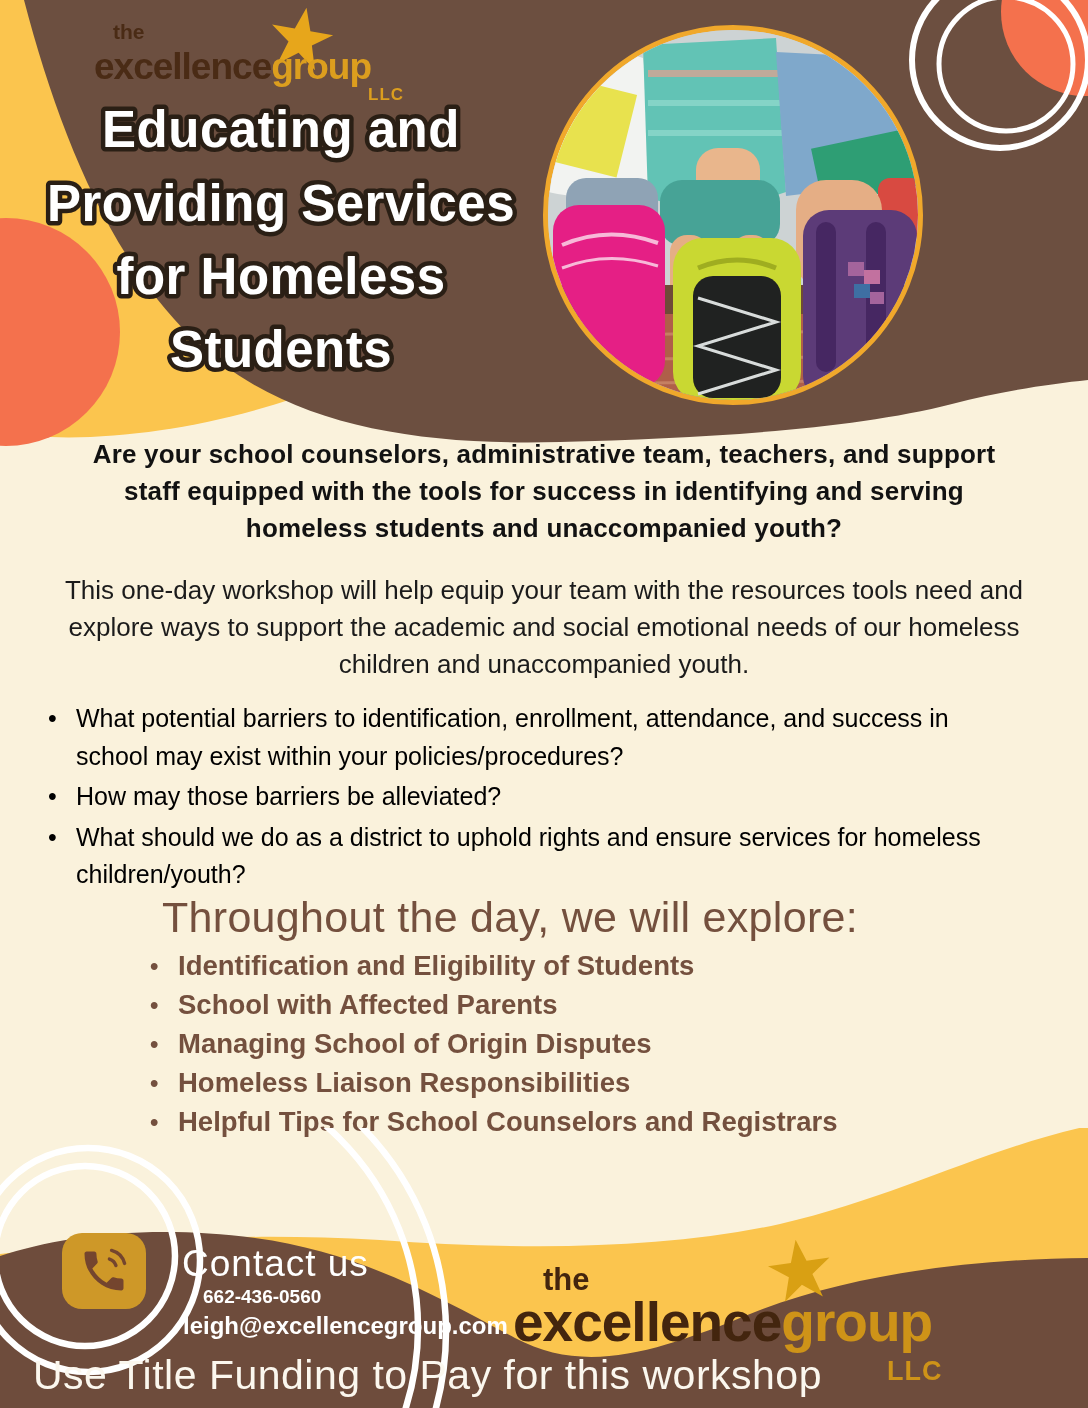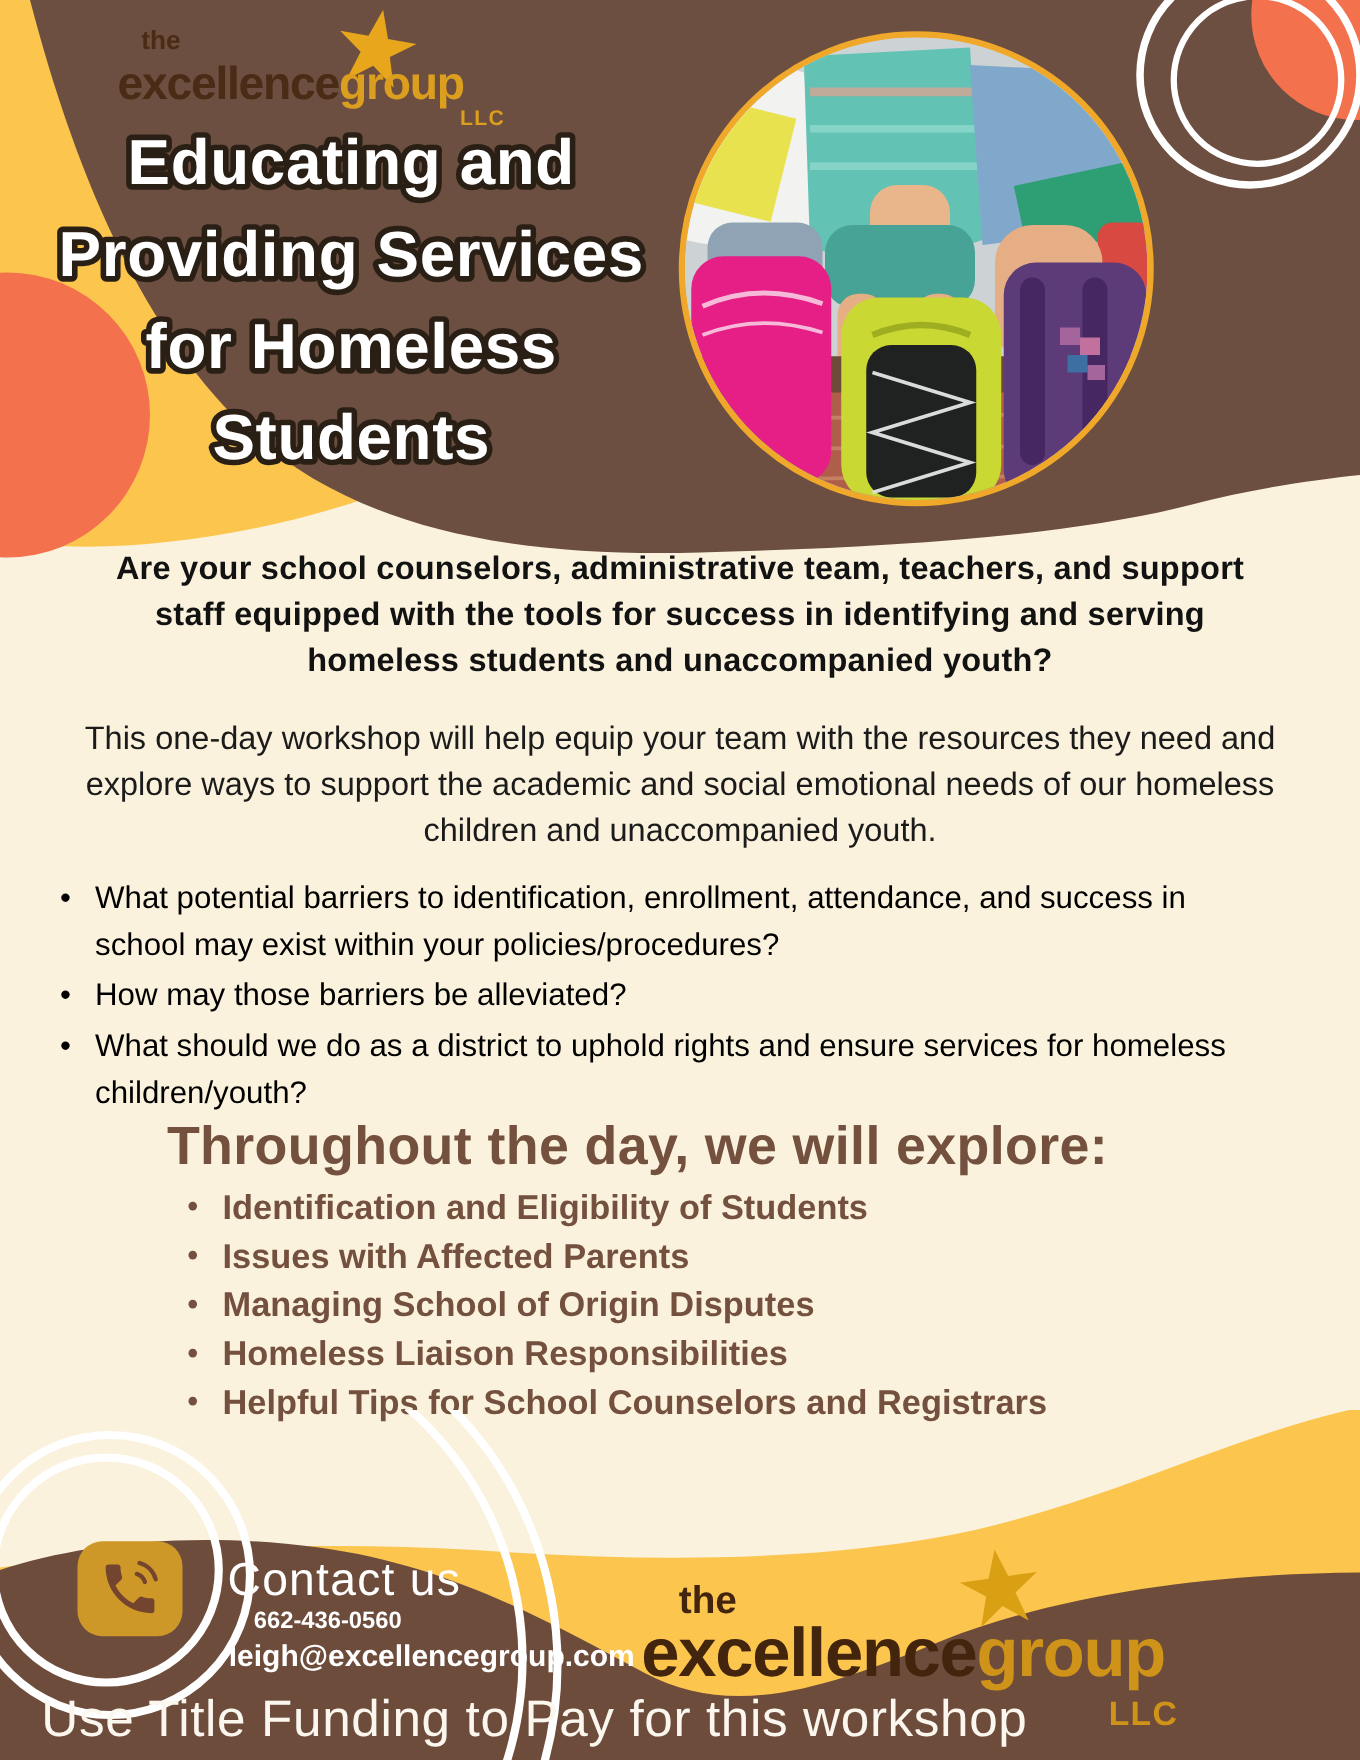--- a/index.html
+++ b/index.html
@@ -26,21 +26,21 @@
   
   .intro-q{top:436px;left:64px;width:960px;text-align:center;
     font-size:26px;font-weight:bold;line-height:1.42;color:#121212;letter-spacing:.2px;}
   .intro-d{top:572px;left:30px;width:1028px;text-align:center;
     font-size:26px;line-height:1.42;color:#1B1B1B;}
   .questions{top:700px;left:46px;width:950px;margin:0;padding:0;list-style:none;
     font-size:25px;line-height:1.5;color:#000000;}
   .questions li{position:relative;padding-left:30px;margin-bottom:3px;}
   .questions li::before{content:"\2022";position:absolute;left:2px;top:0;}
   .explore-h{top:893px;left:0;width:1020px;text-align:center;
-    font-size:43px;font-weight:bold;color:#74503E;letter-spacing:.3px;}
+    font-size:43px;font-weight:normal;color:#74503E;letter-spacing:.3px;}
   .explore-list{top:952px;left:148px;margin:0;padding:0;list-style:none;
     font-size:27.5px;font-weight:bold;color:#74503E;}
   .explore-list li{position:relative;padding-left:30px;margin-bottom:11px;line-height:28px;}
   .explore-list li::before{content:"\2022";position:absolute;left:2px;top:0;font-size:24px;}
 
   
   .footer-art{position:absolute;left:0;top:1128px;}
   .presented{top:1206px;left:748px;width:260px;text-align:center;
     font-size:26px;font-weight:bold;color:#5A3A22;letter-spacing:.5px;}
   .logo-bottom{top:1238px;left:505px;width:560px;height:160px;}
@@ -135,32 +135,32 @@
           <rect x="322" y="262" width="14" height="12" fill="#A4649C"></rect>
       </g>
       <rect x="125" y="208" width="128" height="164" rx="30" fill="#C9D832"></rect>
       <rect x="145" y="246" width="88" height="122" rx="20" fill="#202221"></rect>
       <polyline points="150,268 228,292 150,316 228,340 150,364" fill="none" stroke="#D8DCDB" stroke-width="3"></polyline>
       <path d="M150,238 Q189,222 228,238" stroke="#9FAD20" stroke-width="5" fill="none"></path>
     </svg>
   </div>
 
   <div class="abs intro-q">Are your school counselors, administrative team, teachers, and support staff equipped with the tools for success in identifying and serving homeless students and unaccompanied youth?</div>
-  <div class="abs intro-d">This one-day workshop will help equip your team with the resources they need and explore ways to support the academic and social emotional needs of our homeless children and unaccompanied youth.</div>
+  <div class="abs intro-d">This one-day workshop will help equip your team with the resources tools need and explore ways to support the academic and social emotional needs of our homeless children and unaccompanied youth.</div>
 
   <ul class="abs questions">
     <li>What potential barriers to identification, enrollment, attendance, and success in school may exist within your policies/procedures?</li>
     <li>How may those barriers be alleviated?</li>
     <li>What should we do as a district to uphold rights and ensure services for homeless children/youth?</li>
   </ul>
 
   <div class="abs explore-h">Throughout the day, we will explore:</div>
   <ul class="abs explore-list">
     <li>Identification and Eligibility of Students</li>
-    <li>Issues with Affected Parents</li>
+    <li>School with Affected Parents</li>
     <li>Managing School of Origin Disputes</li>
     <li>Homeless Liaison Responsibilities</li>
     <li>Helpful Tips for School Counselors and Registrars</li>
   </ul>
 
   <svg class="footer-art" width="1088" height="280" viewBox="0 0 1088 280">
     <path fill="#FBC54E" d="M1088,-2 C980,22 900,68 780,96 C660,122 520,122 380,112 C240,104 120,112 0,126 L0,280 L1088,280 Z"></path>
     <path fill="#6E4C3C" d="M0,128 C60,108 150,96 255,110 C360,124 440,170 515,210 C585,247 655,225 755,184 C855,145 975,131 1088,130 L1088,280 L0,280 Z"></path>
     <g fill="none" stroke="#FFFFFF" stroke-width="6.5">
       <circle cx="85" cy="128" r="90"></circle>

